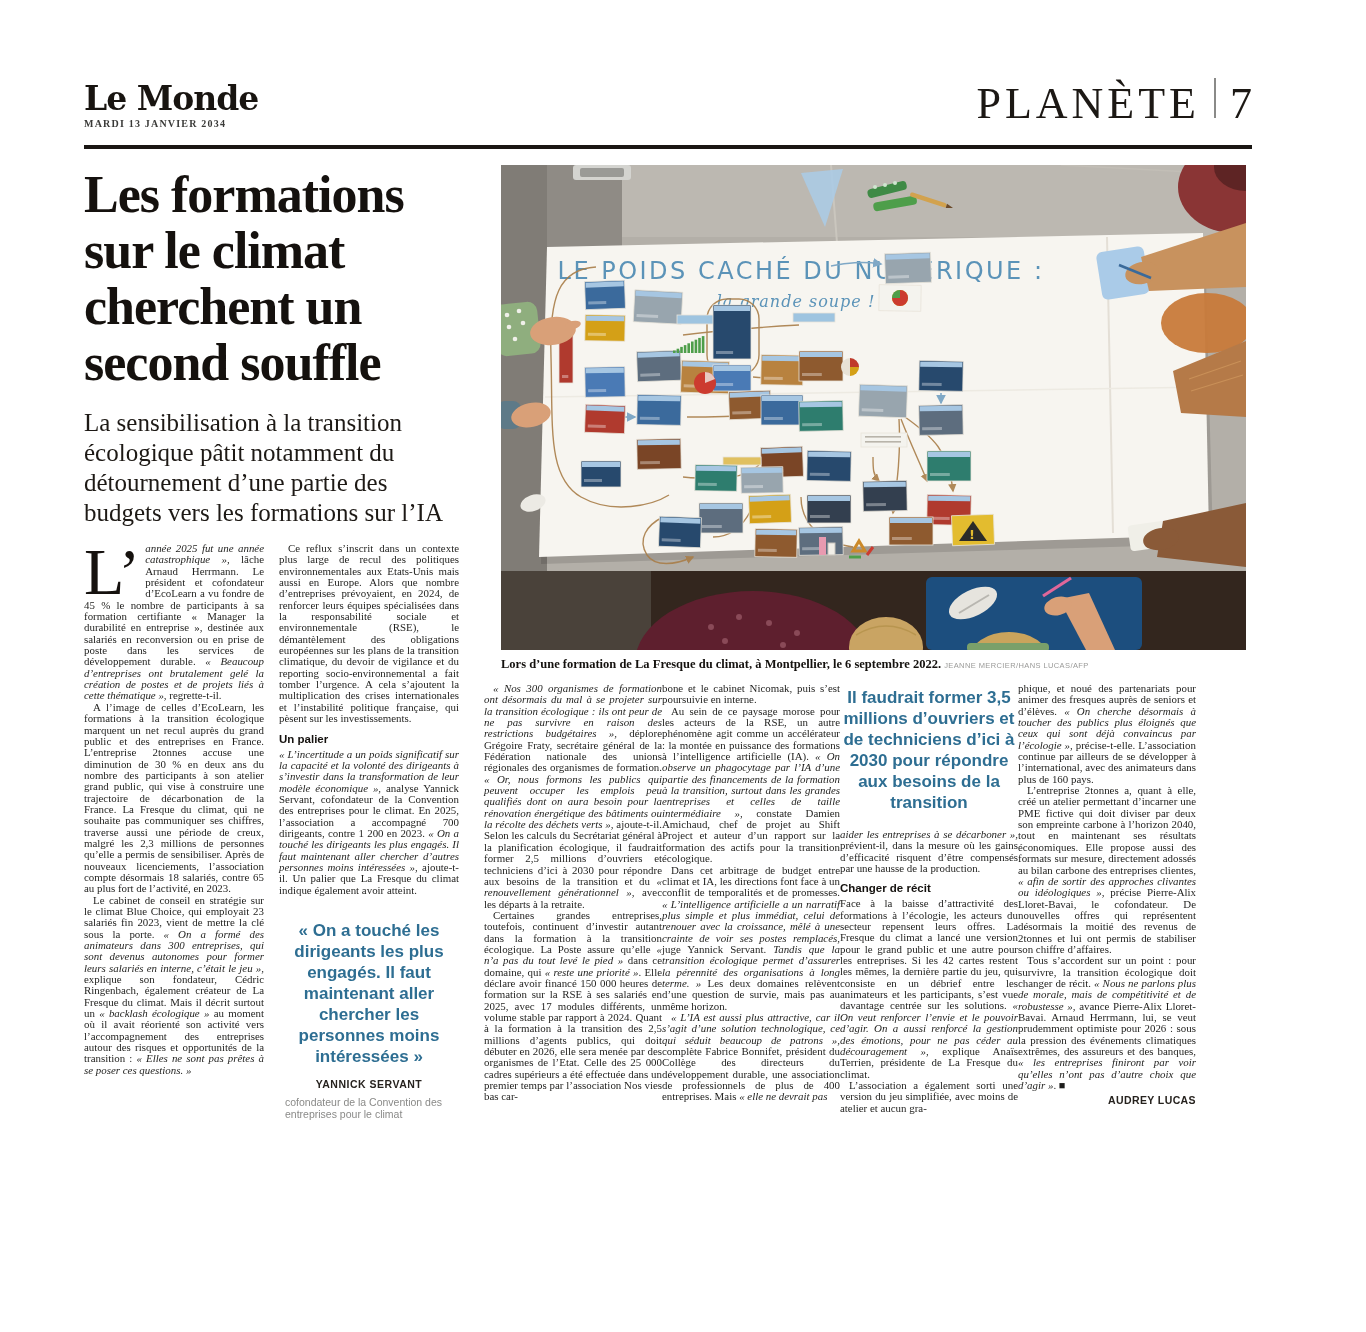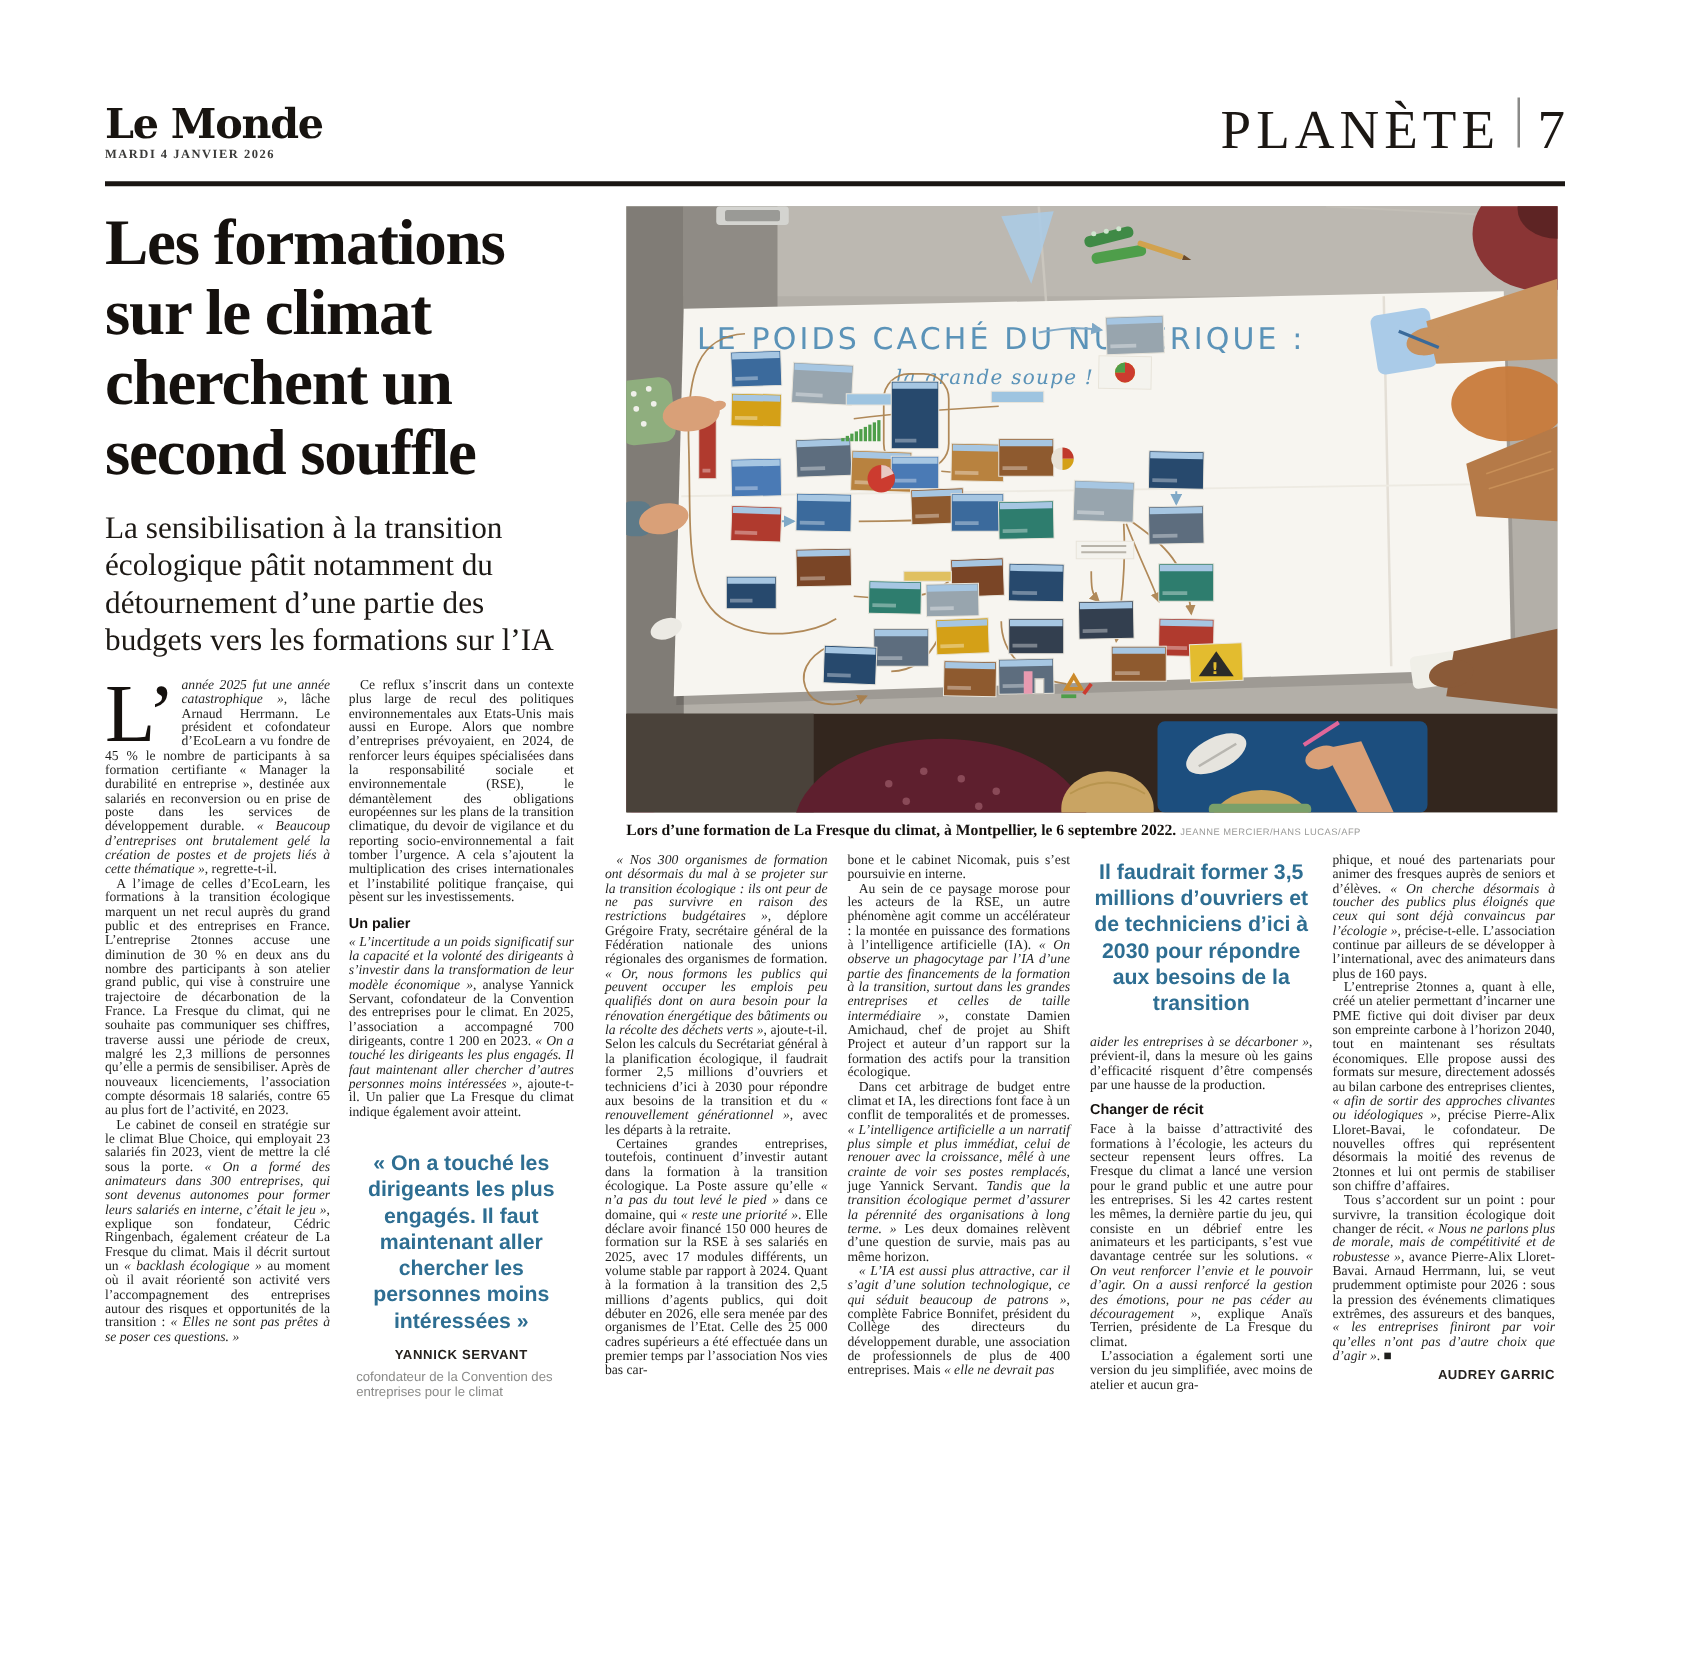--- a/index.html
+++ b/index.html
@@ -15,21 +15,21 @@
   .section-page{font-size:44px;}
   .rule{height:4px;background:#1a1613;margin-top:16px;}
   
   .main{display:flex;gap:24px;margin-top:16px;}
   .left-wrap{width:376px;flex:0 0 376px;}
   .right-wrap{width:762px;flex:0 0 762px;}
   h1.headline{font-family:"Liberation Serif",serif;font-weight:bold;font-size:52px;line-height:56px;letter-spacing:-1px;margin:2px 0 0;color:#15110e;}
   .standfirst{font-family:"Liberation Serif",serif;font-size:25px;line-height:30px;margin-top:17px;color:#1d1915;}
   .cols{display:flex;gap:15px;margin-top:15px;}
   .col{width:180px;flex:0 0 180px;}
-  .cols-right{display:flex;gap:16px;margin-top:10px;}
+  .cols-right{display:flex;gap:0;margin-top:10px;}
   .cols-right .col{width:178px;flex:0 0 178px;}
   
   .bp{font-family:"Liberation Serif",serif;font-size:10.9px;line-height:11.35px;text-align:justify;margin:0;color:#1e1e1c;text-indent:9px;hyphens:auto;-webkit-hyphens:auto;}
   .bp.noind{text-indent:0;}
   .dc{float:left;font-family:"Liberation Serif",serif;font-size:66px;line-height:52px;padding:3px 5px 0 0;color:#15110e;}
   .subhead{font-family:"Liberation Sans",sans-serif;font-weight:bold;font-size:11.5px;line-height:13px;margin:8px 0 3px;color:#14110e;}
   .pq{margin:24px 6px 8px;}
   .pq-text{color:#2e6e92;font-family:"Liberation Sans",sans-serif;font-weight:bold;font-size:17px;line-height:21px;text-align:center;}
   .pq-name{font-family:"Liberation Sans",sans-serif;font-weight:bold;font-size:10.5px;letter-spacing:.5px;color:#26221e;text-align:center;margin-top:11px;}
   .pq-role{font-family:"Liberation Sans",sans-serif;font-size:10.5px;line-height:12.5px;color:#8a8a88;text-align:left;margin-top:6px;}
@@ -42,21 +42,21 @@
   .credit{font-family:"Liberation Sans",sans-serif;font-weight:normal;font-size:7.5px;letter-spacing:.4px;color:#9a9a98;}
 </style>
 </head>
 <body>
 
 <div class="page">
 
   <div class="header">
     <div>
       <div class="brand">Le Monde</div>
-      <div class="date">MARDI 4 JANVIER 2026</div>
+      <div class="date">MARDI 13 JANVIER 2034</div>
     </div>
     <div class="section">
       <span class="section-name">PLANÈTE</span>
       <span class="section-bar"></span>
       <span class="section-page">7</span>
     </div>
   </div>
 
   <div class="rule"></div>
 
@@ -476,19 +476,19 @@
             </div>
             <p class="bp noind"><i>aider les entreprises à se décarboner »</i><span>, prévient-il, dans la mesure où les gains d’efficacité risquent d’être compensés par une hausse de la production.</span></p>
             <h3 class="subhead">Changer de récit</h3>
             <p class="bp noind"><span>Face à la baisse d’attractivité des formations à l’écologie, les acteurs du secteur repensent leurs offres. La Fresque du climat a lancé une version pour le grand public et une autre pour les entreprises. Si les 42 cartes restent les mêmes, la dernière partie du jeu, qui consiste en un débrief entre les animateurs et les participants, s’est vue davantage centrée sur les solutions. </span><i>« On veut renforcer l’envie et le pouvoir d’agir. On a aussi renforcé la gestion des émotions, pour ne pas céder au découragement »</i><span>, explique Anaïs Terrien, présidente de La Fresque du climat.</span></p>
             <p class="bp"><span>L’association a également sorti une version du jeu simplifiée, avec moins de atelier et aucun gra-</span></p>
           </div>
         <div class="col">
             <p class="bp noind"><span>phique, et noué des partenariats pour animer des fresques auprès de seniors et d’élèves. </span><i>« On cherche désormais à toucher des publics plus éloignés que ceux qui sont déjà convaincus par l’écologie »</i><span>, précise-t-elle. L’association continue par ailleurs de se développer à l’international, avec des animateurs dans plus de 160 pays.</span></p>
             <p class="bp"><span>L’entreprise 2tonnes a, quant à elle, créé un atelier permettant d’incarner une PME fictive qui doit diviser par deux son empreinte carbone à l’horizon 2040, tout en maintenant ses résultats économiques. Elle propose aussi des formats sur mesure, directement adossés au bilan carbone des entreprises clientes, </span><i>« afin de sortir des approches clivantes ou idéologiques »</i><span>, précise Pierre-Alix Lloret-Bavai, le cofondateur. De nouvelles offres qui représentent désormais la moitié des revenus de 2tonnes et lui ont permis de stabiliser son chiffre d’affaires.</span></p>
             <p class="bp"><span>Tous s’accordent sur un point : pour survivre, la transition écologique doit changer de récit. </span><i>« Nous ne parlons plus de morale, mais de compétitivité et de robustesse »</i><span>, avance Pierre-Alix Lloret-Bavai. Arnaud Herrmann, lui, se veut prudemment optimiste pour 2026 : sous la pression des événements climatiques extrêmes, des assureurs et des banques, </span><i>« les entreprises finiront par voir qu’elles n’ont pas d’autre choix que d’agir »</i><span>. ■</span></p>
-            <div class="sig">AUDREY GARRIC</div>
+            <div class="sig">AUDREY LUCAS</div>
           </div>
       </div>
     </div>
 
   </div>
 </div>
 
 </body></html>

